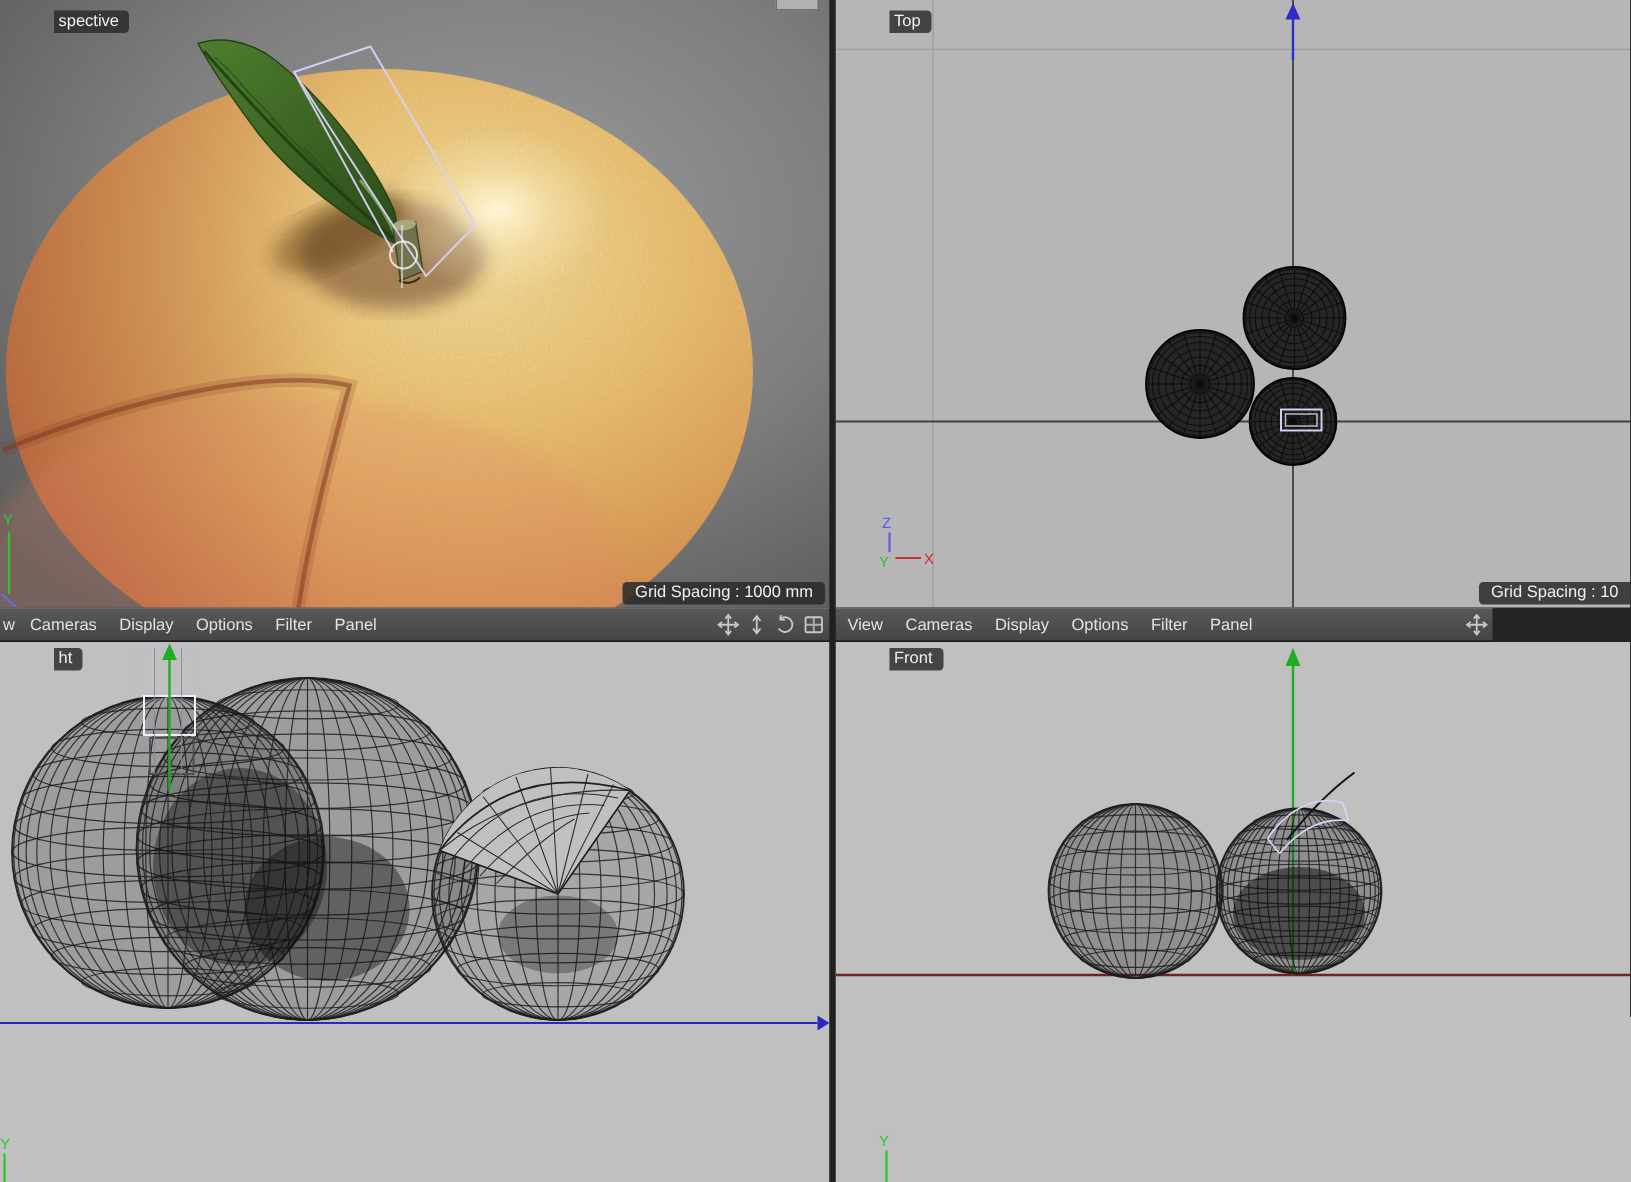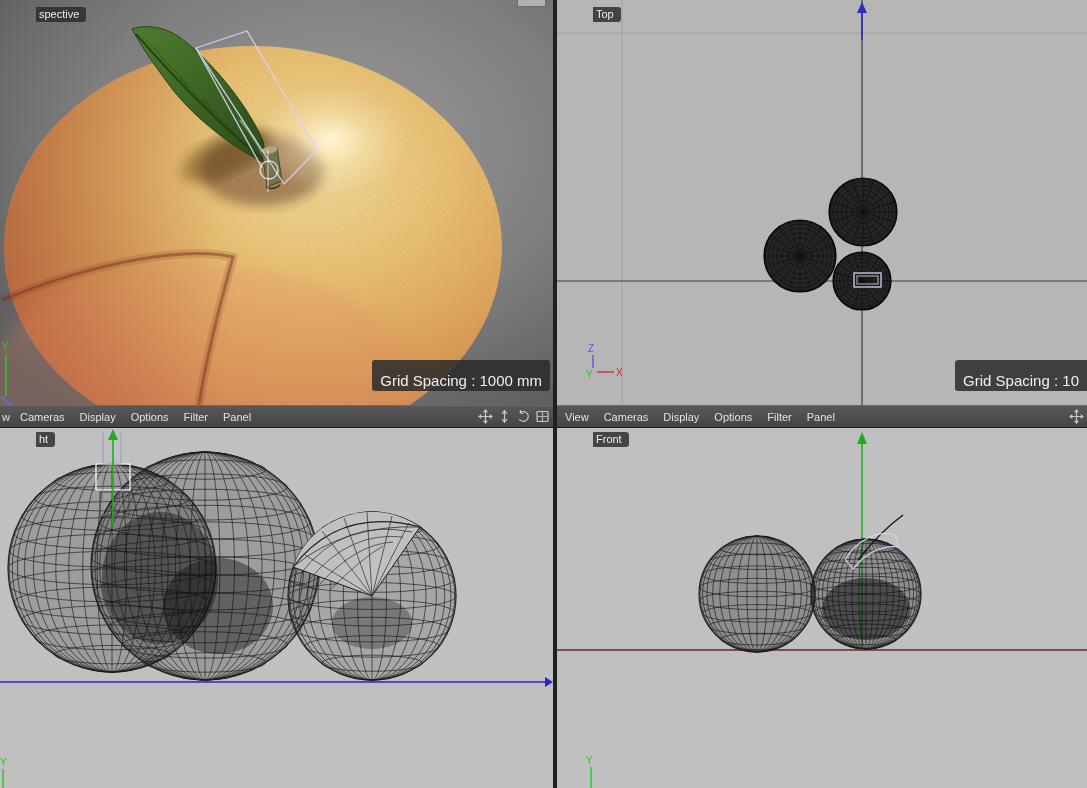--- a/index.html
+++ b/index.html
@@ -9,31 +9,31 @@
   .vp svg.scene{position:absolute;left:0;top:0;display:block;}
   .vp-tl{left:0;top:0;width:553px;height:405px;background:#7a7a7a;}
   .vp-tr{left:557px;top:0;width:530px;height:405px;background:#b6b6b6;}
   .vp-bl{left:0;top:428px;width:553px;height:360px;background:#c0c0c0;}
   .vp-br{left:557px;top:428px;width:530px;height:360px;background:#c0c0c0;}
   .vdiv{position:absolute;left:553px;top:0;width:4px;height:788px;background:#202020;}
   .menubar{position:absolute;top:405px;height:23px;box-sizing:border-box;display:flex;align-items:center;
            background:linear-gradient(#585858,#454545);border-top:1px solid #6a6a6a;border-bottom:1px solid #1d1d1d;
            color:#e2e2e2;font-size:11px;white-space:nowrap;}
   .menubar-left{left:0;width:553px;padding-left:2px;}
-  .menubar-right{left:557px;width:530px;padding-left:8px;align-items:center;}
+  .menubar-right{left:557px;width:438px;padding-left:8px;align-items:center;}
   .mi{margin-right:15px;cursor:default;}
   .mi-frag{margin-right:10px;}
   .vicons{margin-left:auto;display:flex;align-items:center;gap:4px;padding-right:3px;}
   .vicon{width:15px;height:15px;display:block;}
   .vicon svg{display:block;}
   .vp-label{position:absolute;left:0;background:rgba(42,42,42,.82);color:#efefef;font-size:11px;
             padding:1px 7px 2px 3px;border-radius:0 3px 3px 0;pointer-events:none;margin-left:36px;}
   .lbl-top7{top:7px;} .lbl-top4{top:4px;text-align:center;}
-  .grid-badge{position:absolute;bottom:14px;background:rgba(42,42,42,.85);color:#efefef;font-size:15px;
-              padding:12px 8px 2px;border-radius:3px;pointer-events:none;}
+  .grid-badge{position:absolute;bottom:2px;background:rgba(42,42,42,.85);color:#efefef;font-size:11px;
+              padding:1px 8px 2px;border-radius:3px;pointer-events:none;}
   .gb-tl{right:3px;}
   .gb-tr{right:0;border-radius:3px 0 0 3px;text-align:center;}
   .remnant{position:absolute;left:517px;top:0;width:29px;height:7px;background:#b2b2b2;
            border:1px solid #6e6e6e;border-top:none;box-sizing:border-box;}
   svg text{font-family:"Liberation Sans",sans-serif;}
 </style>
 </head>
 <body>
 
 <div class="app">

